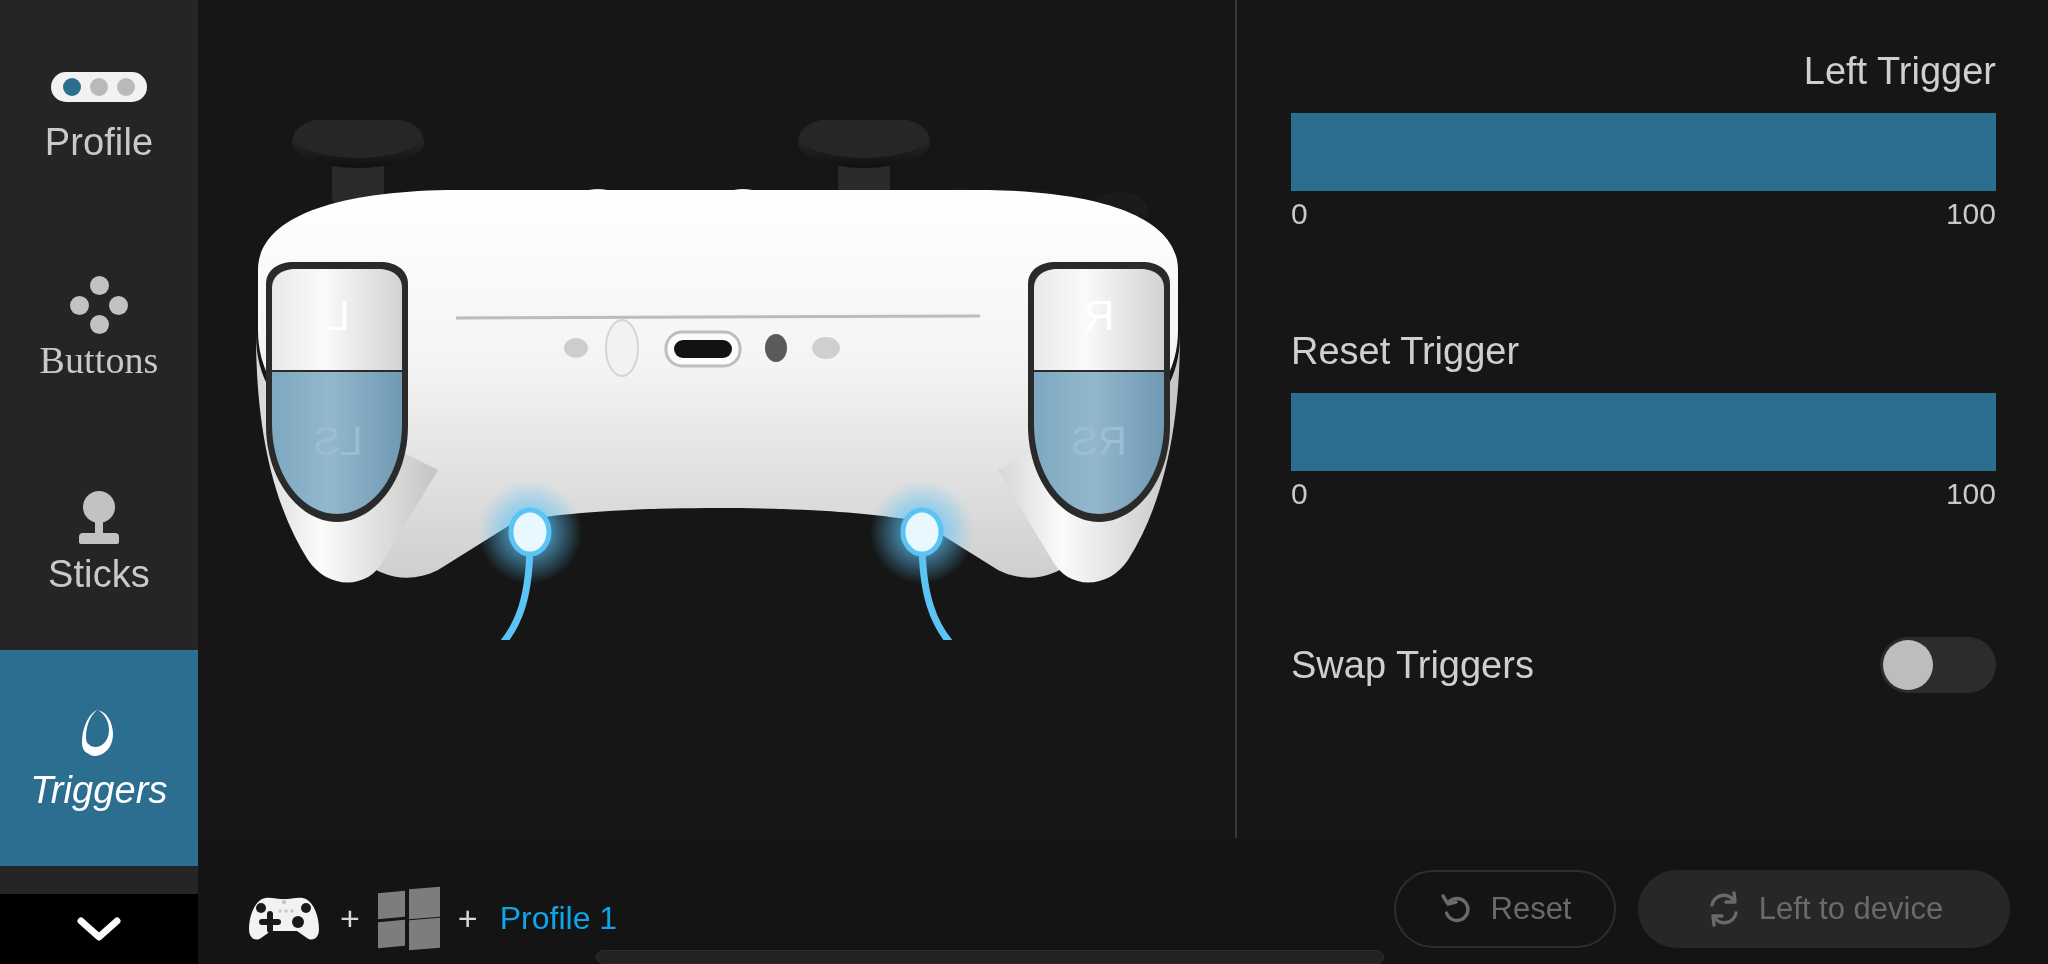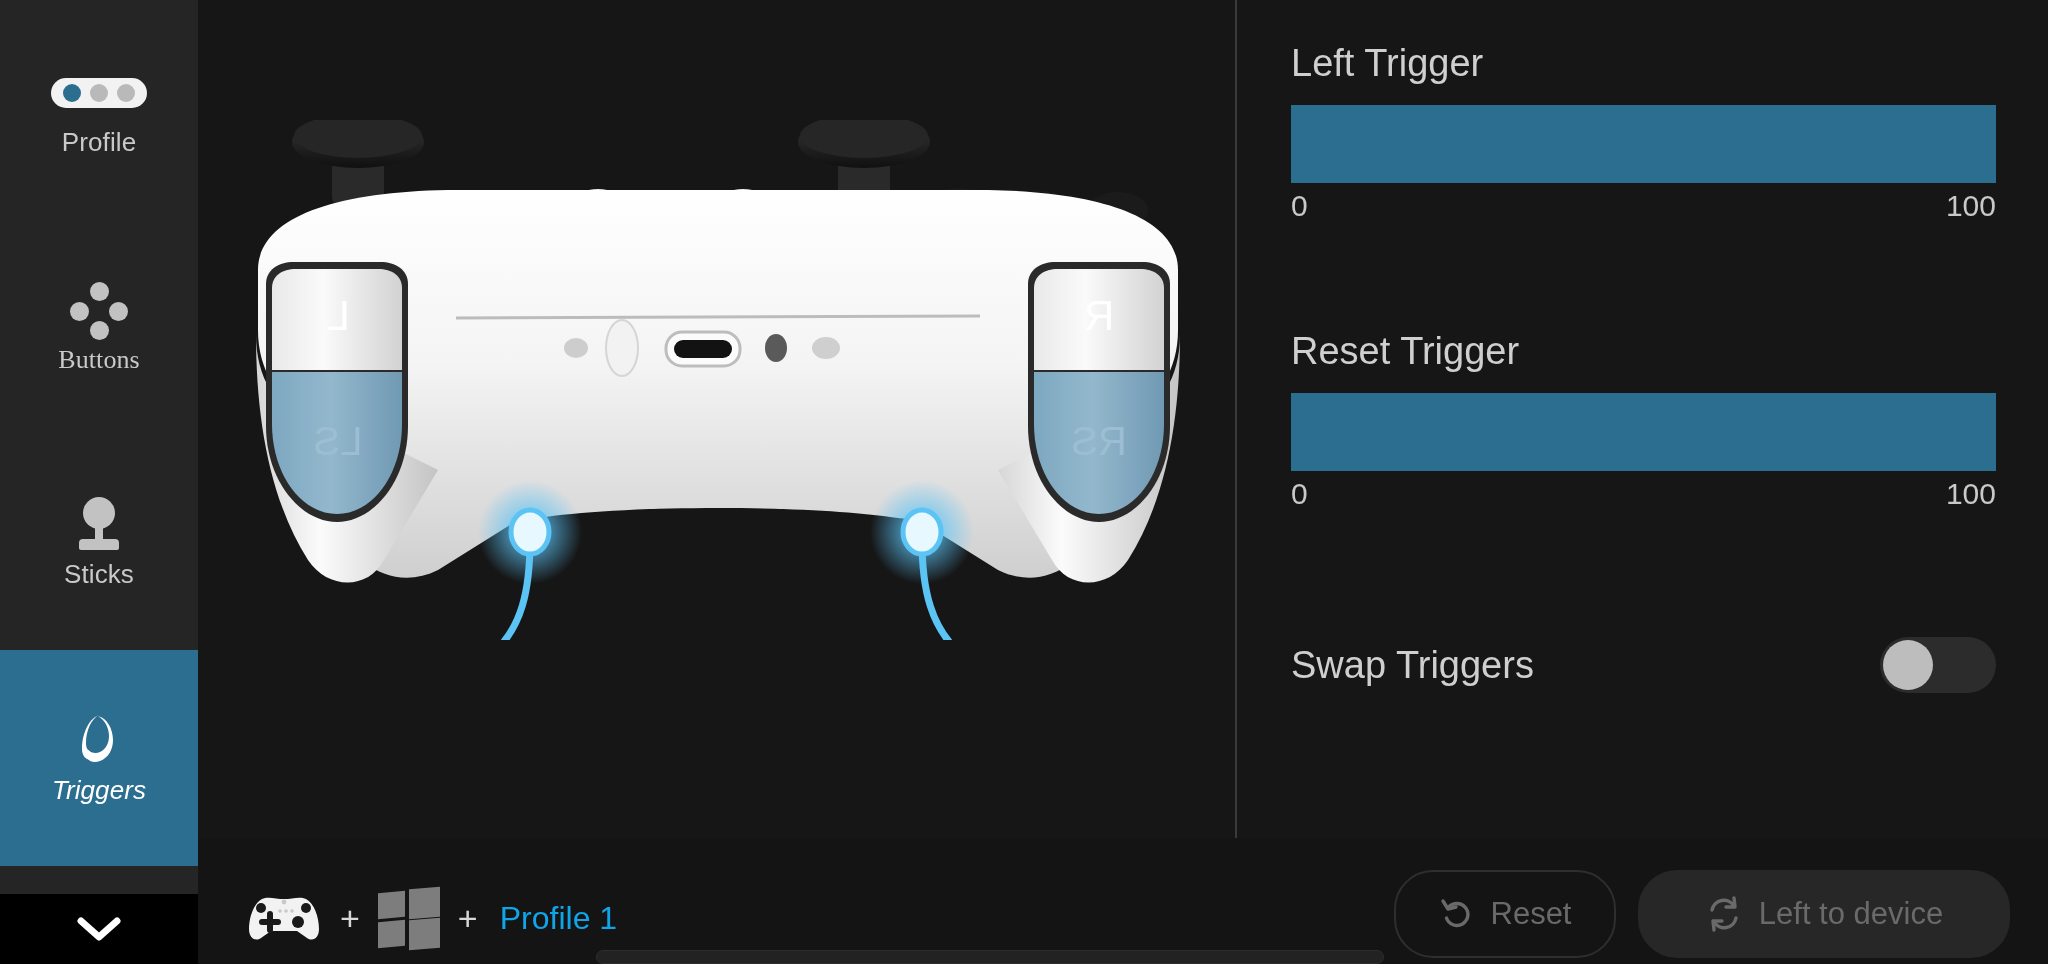--- a/index.html
+++ b/index.html
@@ -20,21 +20,21 @@
     position:absolute; left:0; width:198px;
     display:flex; flex-direction:column; align-items:center; justify-content:center;
     cursor:pointer;
   }
   .nav-item .nav-icon {
     display:flex; align-items:center; justify-content:center;
     height:56px; width:100%;
   }
   .nav-item .nav-label {
     margin-top:8px;
-    font-size:26px; color:#c9c9c9; letter-spacing:.1px; line-height:1;
+    font-size:38px; color:#c9c9c9; letter-spacing:.1px; line-height:1;
   }
   .nav-item.selected { background:#2b6e8f; }
   .nav-item.selected .nav-label { color:#ffffff;font-style:italic; }
 
   
   .pill {
     width:96px; height:30px; border-radius:15px; background:#f2f2f2;
     display:flex; align-items:center; justify-content:space-around;
     padding:0 7px;
   }
@@ -115,21 +115,21 @@
   .winlogo { position:relative; width:62px; height:60px; }
   .winlogo span { position:absolute; background:#7d7d7d; display:block; }
   .winlogo .q1 { left:0; top:4px; width:27px; height:26px; transform:skewY(-5deg); }
   .winlogo .q2 { left:31px; top:0px; width:31px; height:30px; transform:skewY(-5deg); }
   .winlogo .q3 { left:0; top:33px; width:27px; height:26px; transform:skewY(-5deg); }
   .winlogo .q4 { left:31px; top:31px; width:31px; height:30px; transform:skewY(-5deg); }
 
   #actions { position:absolute; right:38px; top:32px; display:flex; align-items:center; gap:22px; }
   .btn {
     display:flex; align-items:center; justify-content:center; gap:16px;
-    height:88px; border-radius:39px; cursor:default;
+    height:78px; border-radius:39px; cursor:default;
     font-size:31px; color:#6a6a6a;
   }
   #reset-button { width:222px; border:2px solid #2e2e2e; background:transparent; }
   #sync-button  { width:372px; background:#272727; }
 
   #hscroll {
     position:absolute; left:596px; top:950px; width:788px; height:14px;
     border-radius:7px; background:#222; border:1px solid #2d2d2d; cursor:pointer;
   }
 </style>
@@ -303,21 +303,21 @@
         <path d="M724 420 C724 520 760 570 925 580" stroke="#5cc3f5" stroke-width="7" fill="none" stroke-linecap="round"></path>
         <ellipse cx="724" cy="412" rx="19" ry="22" fill="#e8f8ff" stroke="#5cc3f5" stroke-width="5"></ellipse>
       </g>
     </svg>
   </section>
 
   <div id="divider"></div>
 
   <aside id="panel">
 
-    <div class="field" style="top:44px;">
+    <div class="field" style="top:52px;text-align:right;">
       <div class="field-label">Left Trigger</div>
       <div class="range-track"></div>
       <div class="range-ticks">
         <span>0</span>
         <span>100</span>
       </div>
     </div>
 
     <div class="field" style="top:332px;">
       <div class="field-label">Reset Trigger</div>

